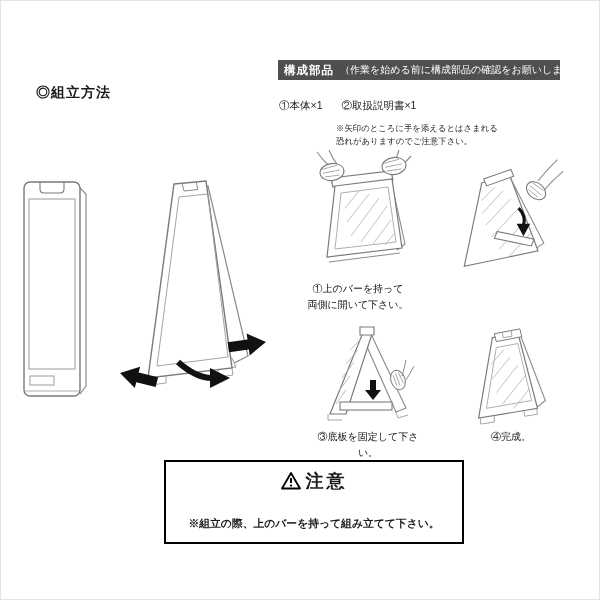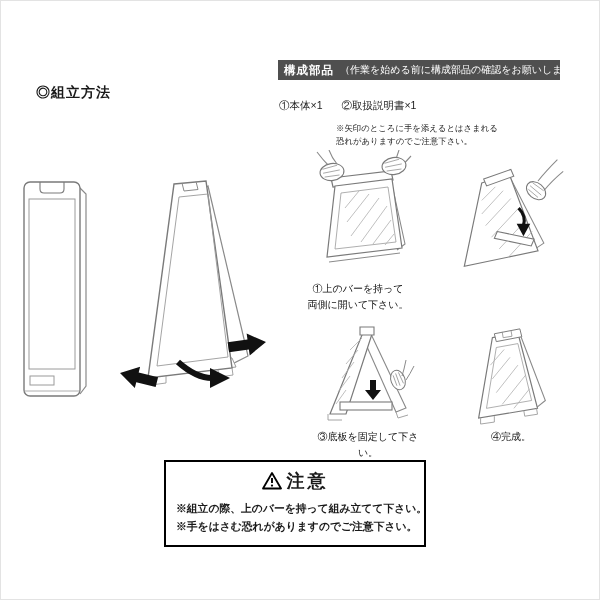--- a/index.html
+++ b/index.html
@@ -16,26 +16,26 @@
   }
   .parts-bar .parts-title{font-size:11.5px;font-weight:bold;letter-spacing:1px;margin-right:6px;white-space:nowrap;}
   .parts-bar .parts-note{font-size:10px;white-space:nowrap;}
   .parts-items{position:absolute;left:279px;top:92px;font-size:10.5px;margin-top:7px;}
   .parts-items span{margin-right:16px;}
   .pinch-note{position:absolute;left:336px;top:122px;font-size:8.4px;line-height:1.5;color:#222;}
   .fig{position:absolute;}
   .step{position:absolute;text-align:center;}
   .step-caption{font-size:10px;line-height:1.55;margin-top:3px;color:#111;}
   .warning-box{
-    position:absolute;left:164px;top:460px;width:262px;
+    position:absolute;left:164px;top:460px;width:300px;
     border:2px solid #000;padding:7px 10px 9px;box-sizing:border-box;text-align:center;
   }
   .warning-title{display:flex;align-items:center;justify-content:center;gap:5px;}
   .warning-title .wt-text{font-size:18px;font-weight:bold;letter-spacing:3px;}
-  .warning-lines{display:inline-block;text-align:left;margin-top:7px;}
+  .warning-lines{display:inline-block;text-align:left;margin-top:22px;}
   .warning-line{font-size:10.8px;font-weight:bold;line-height:1.65;white-space:nowrap;}
   svg{display:block;}
 </style>
 </head>
 <body>
 
 <div class="page">
 
   <div class="assembly-title">◎組立方法</div>
 
@@ -164,17 +164,16 @@
     <div class="warning-title">
       <svg width="20" height="18" viewBox="0 0 20 18">
         <polygon points="10,1 19,16.5 1,16.5" fill="#fff" stroke="#000" stroke-width="1.8" stroke-linejoin="round"></polygon>
         <line x1="10" y1="6" x2="10" y2="11" stroke="#000" stroke-width="1.9"></line>
         <circle cx="10" cy="13.6" r="1.15" fill="#000"></circle>
       </svg>
       <span class="wt-text">注意</span>
     </div>
     <div class="warning-lines">
       <div class="warning-line">※組立の際、上のバーを持って組み立てて下さい。</div>
-      <div class="warning-line">※手をはさむ恐れがありますのでご注意下さい。</div>
     </div>
   </div>
 
 </div>
 
 </body></html>

